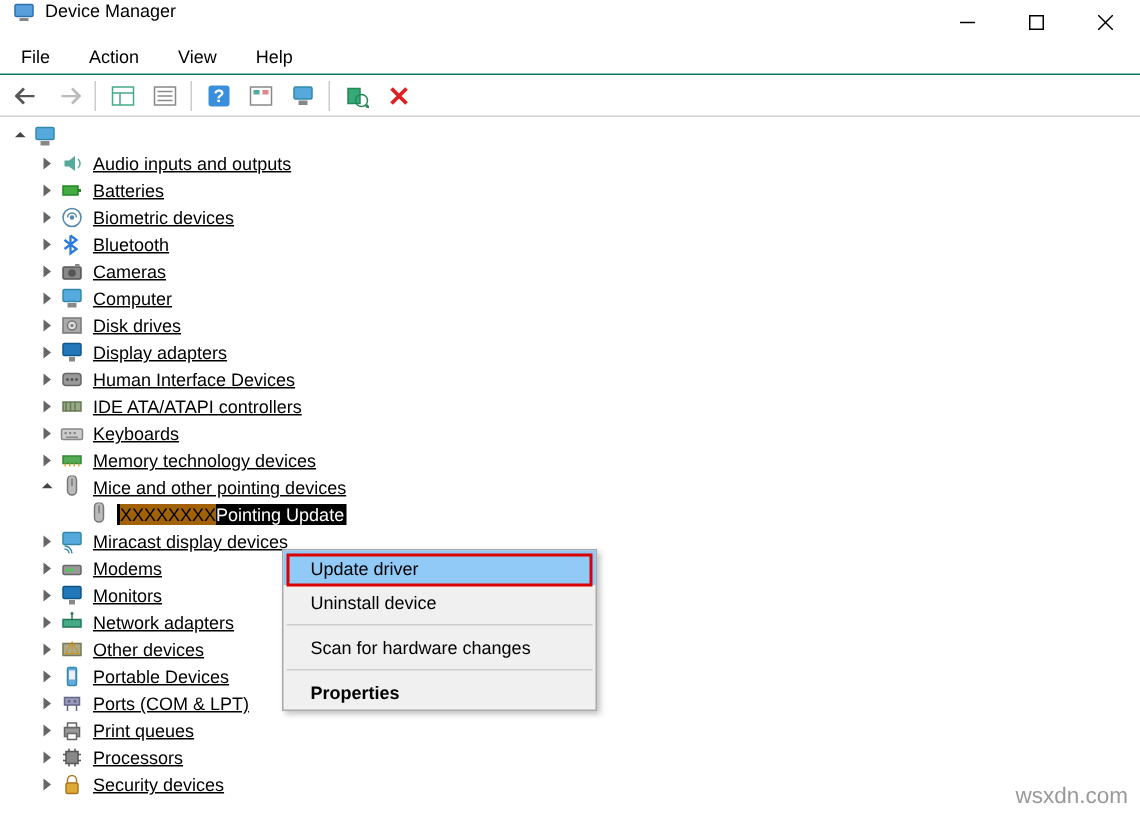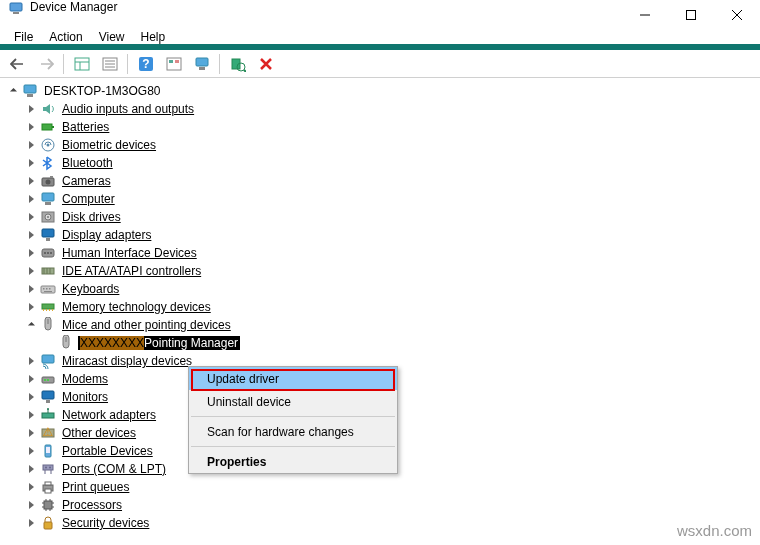--- a/index.html
+++ b/index.html
@@ -3,21 +3,21 @@
 <meta charset="utf-8">
 <style>
   * { box-sizing: border-box; margin: 0; padding: 0; font-family: "Segoe UI", Tahoma, sans-serif; font-size: 12px; }
   body { width: 760px; height: 545px; background: #fff; overflow: hidden; position: relative; }
   .titlebar { height: 30px; display: flex; padding: 0 0 0 8px; background: #fff; }
   .titlebar .app-icon { width: 16px; height: 16px; margin-right: 6px; }
   .titlebar .title { flex: 1; color: #000; }
   .winbtns { display: flex; height: 100%; }
   .winbtn { width: 46px; display: flex; align-items: center; justify-content: center; }
   .winbtn svg { width: 10px; height: 10px; }
-  .menubar { height: 20px; display: flex; align-items: center; padding: 0 6px; gap: 0; border-bottom: 6px solid #0f766e; }
+  .menubar { height: 20px; display: flex; align-items: flex-start; padding: 0 6px; gap: 10px; border-bottom: 1px solid #0f766e; }
   .menuitem { padding: 1px 8px; }
   .toolbar { height: 28px; display: flex; align-items: center; padding: 0 4px; gap: 0; border-bottom: 1px solid #d0d0d0; }
   .tbtn { width: 28px; height: 24px; display: flex; align-items: center; justify-content: center; }
   .tbtn.sep { width: 8px; position: relative; }
   .tbtn.sep::after { content: ""; position: absolute; left: 3px; top: 2px; bottom: 2px; width: 1px; background: #ccc; }
   .tree { padding: 4px 2px 2px 6px; overflow: hidden; height: calc(100% - 92px); }
   .row { display: flex; align-items: center; height: 18px; white-space: nowrap; }
   .arrow { width: 14px; height: 14px; display: flex; align-items: center; justify-content: center; flex-shrink: 0; }
   .arrow.right::before { content: ""; border-left: 5px solid #666; border-top: 4px solid transparent; border-bottom: 4px solid transparent; }
   .arrow.down::before { content: ""; border-top: 5px solid #444; border-left: 5px solid transparent; transform: rotate(-45deg); }
@@ -135,21 +135,20 @@
     </div>
 </div>
 
 <div class="tree">
   <div class="row">
     <span class="arrow down"></span>
     <svg class="devicon" viewBox="0 0 16 16">
         <rect x="2" y="2" width="12" height="8" rx="1" fill="#5ad" stroke="#38a"></rect>
         <rect x="5" y="11" width="6" height="3" fill="#888"></rect>
       </svg>
-    <span class="label">DESKTOP-1M3OG80</span>
   </div>
 
   <div id="categories">
       <div class="row indent1">
         <span class="arrow right"></span>
         <svg class="devicon" width="16" height="16" viewBox="0 0 16 16">
           <path d="M3 6h3l4-3v10l-4-3H3z" fill="#5a9"></path>
           <path d="M12 5a4 4 0 010 6" fill="none" stroke="#5a9"></path>
         </svg>
         <span class="label">Audio inputs and outputs</span>
@@ -261,21 +260,21 @@
           <line x1="8" y1="2" x2="8" y2="7" stroke="#777"></line>
         </svg>
         <span class="label">Mice and other pointing devices</span>
       </div>
       <div class="row indent2">
         <span class="arrow none"></span>
         <svg class="devicon" width="16" height="16" viewBox="0 0 16 16">
           <path d="M5 3a3 3 0 016 0v7a3 3 0 01-6 0z" fill="#bbb" stroke="#777"></path>
           <line x1="8" y1="2" x2="8" y2="7" stroke="#777"></line>
         </svg>
-        <span class="label selected"><span style="background:#a16207;color:#000;">XXXXXXXX</span><span>Pointing Manager</span></span>
+        <span class="label selected"><span style="background:#a16207;color:#000;">XXXXXXXX</span><span>Pointing Update</span></span>
       </div>
       <div class="row indent1">
         <span class="arrow right"></span>
         <svg class="devicon" width="16" height="16" viewBox="0 0 16 16">
           <rect x="2" y="2" width="12" height="8" rx="1" fill="#5ad" stroke="#38a"></rect>
           <path d="M3 13a3 3 0 013 3M3 11a5 5 0 015 5" fill="none" stroke="#38a"></path>
         </svg>
         <span class="label">Miracast display devices</span>
       </div>
       <div class="row indent1">

